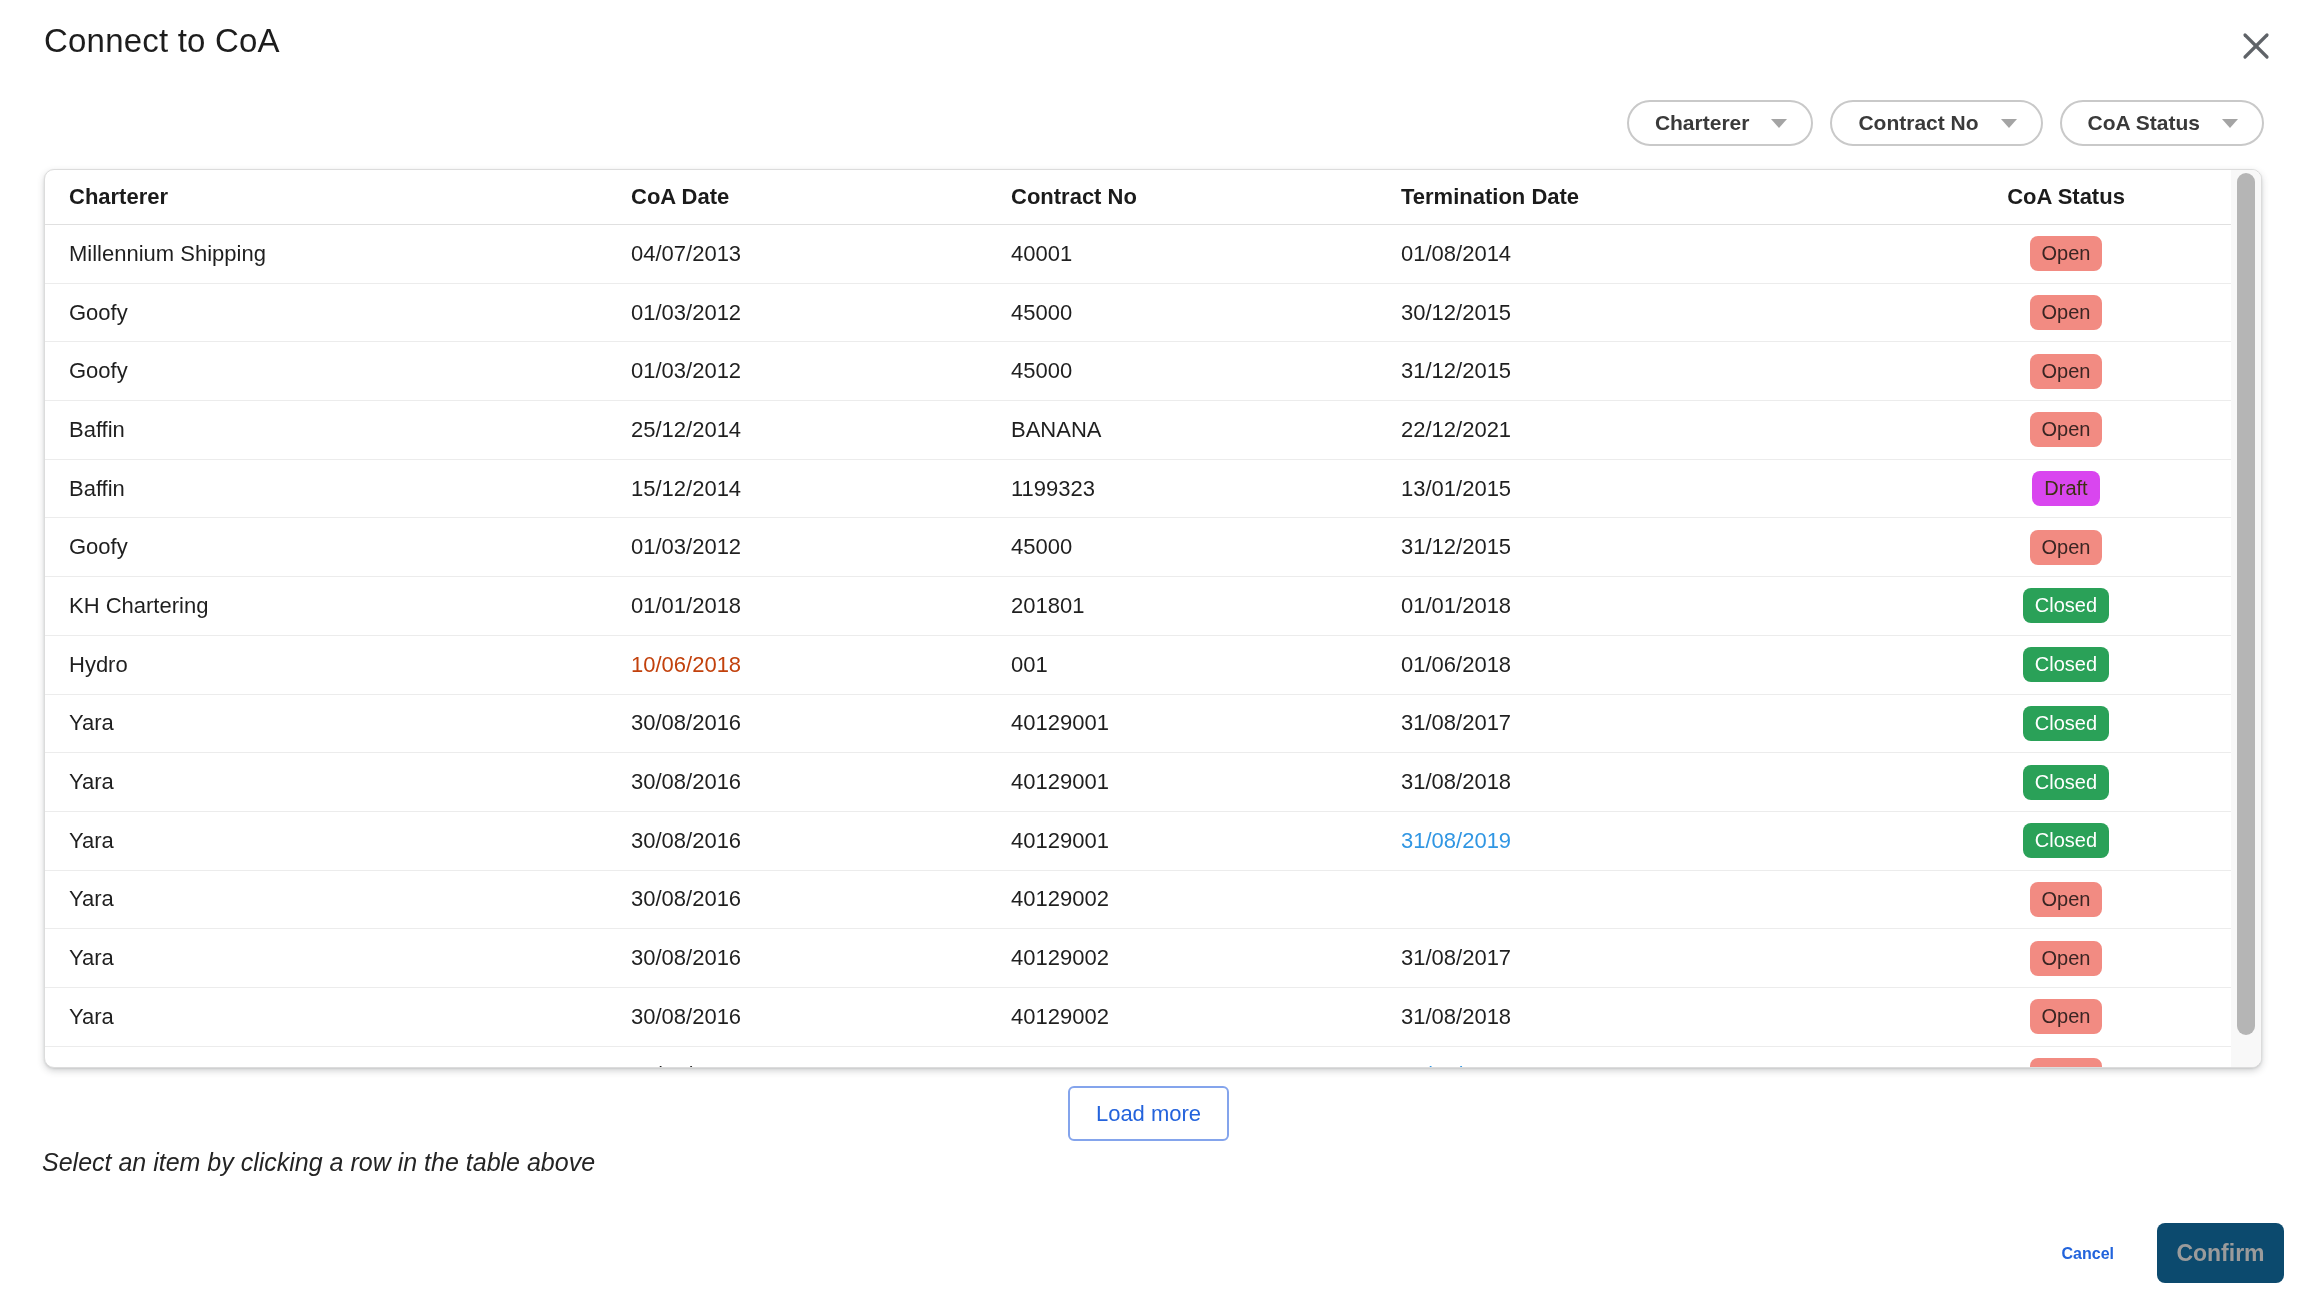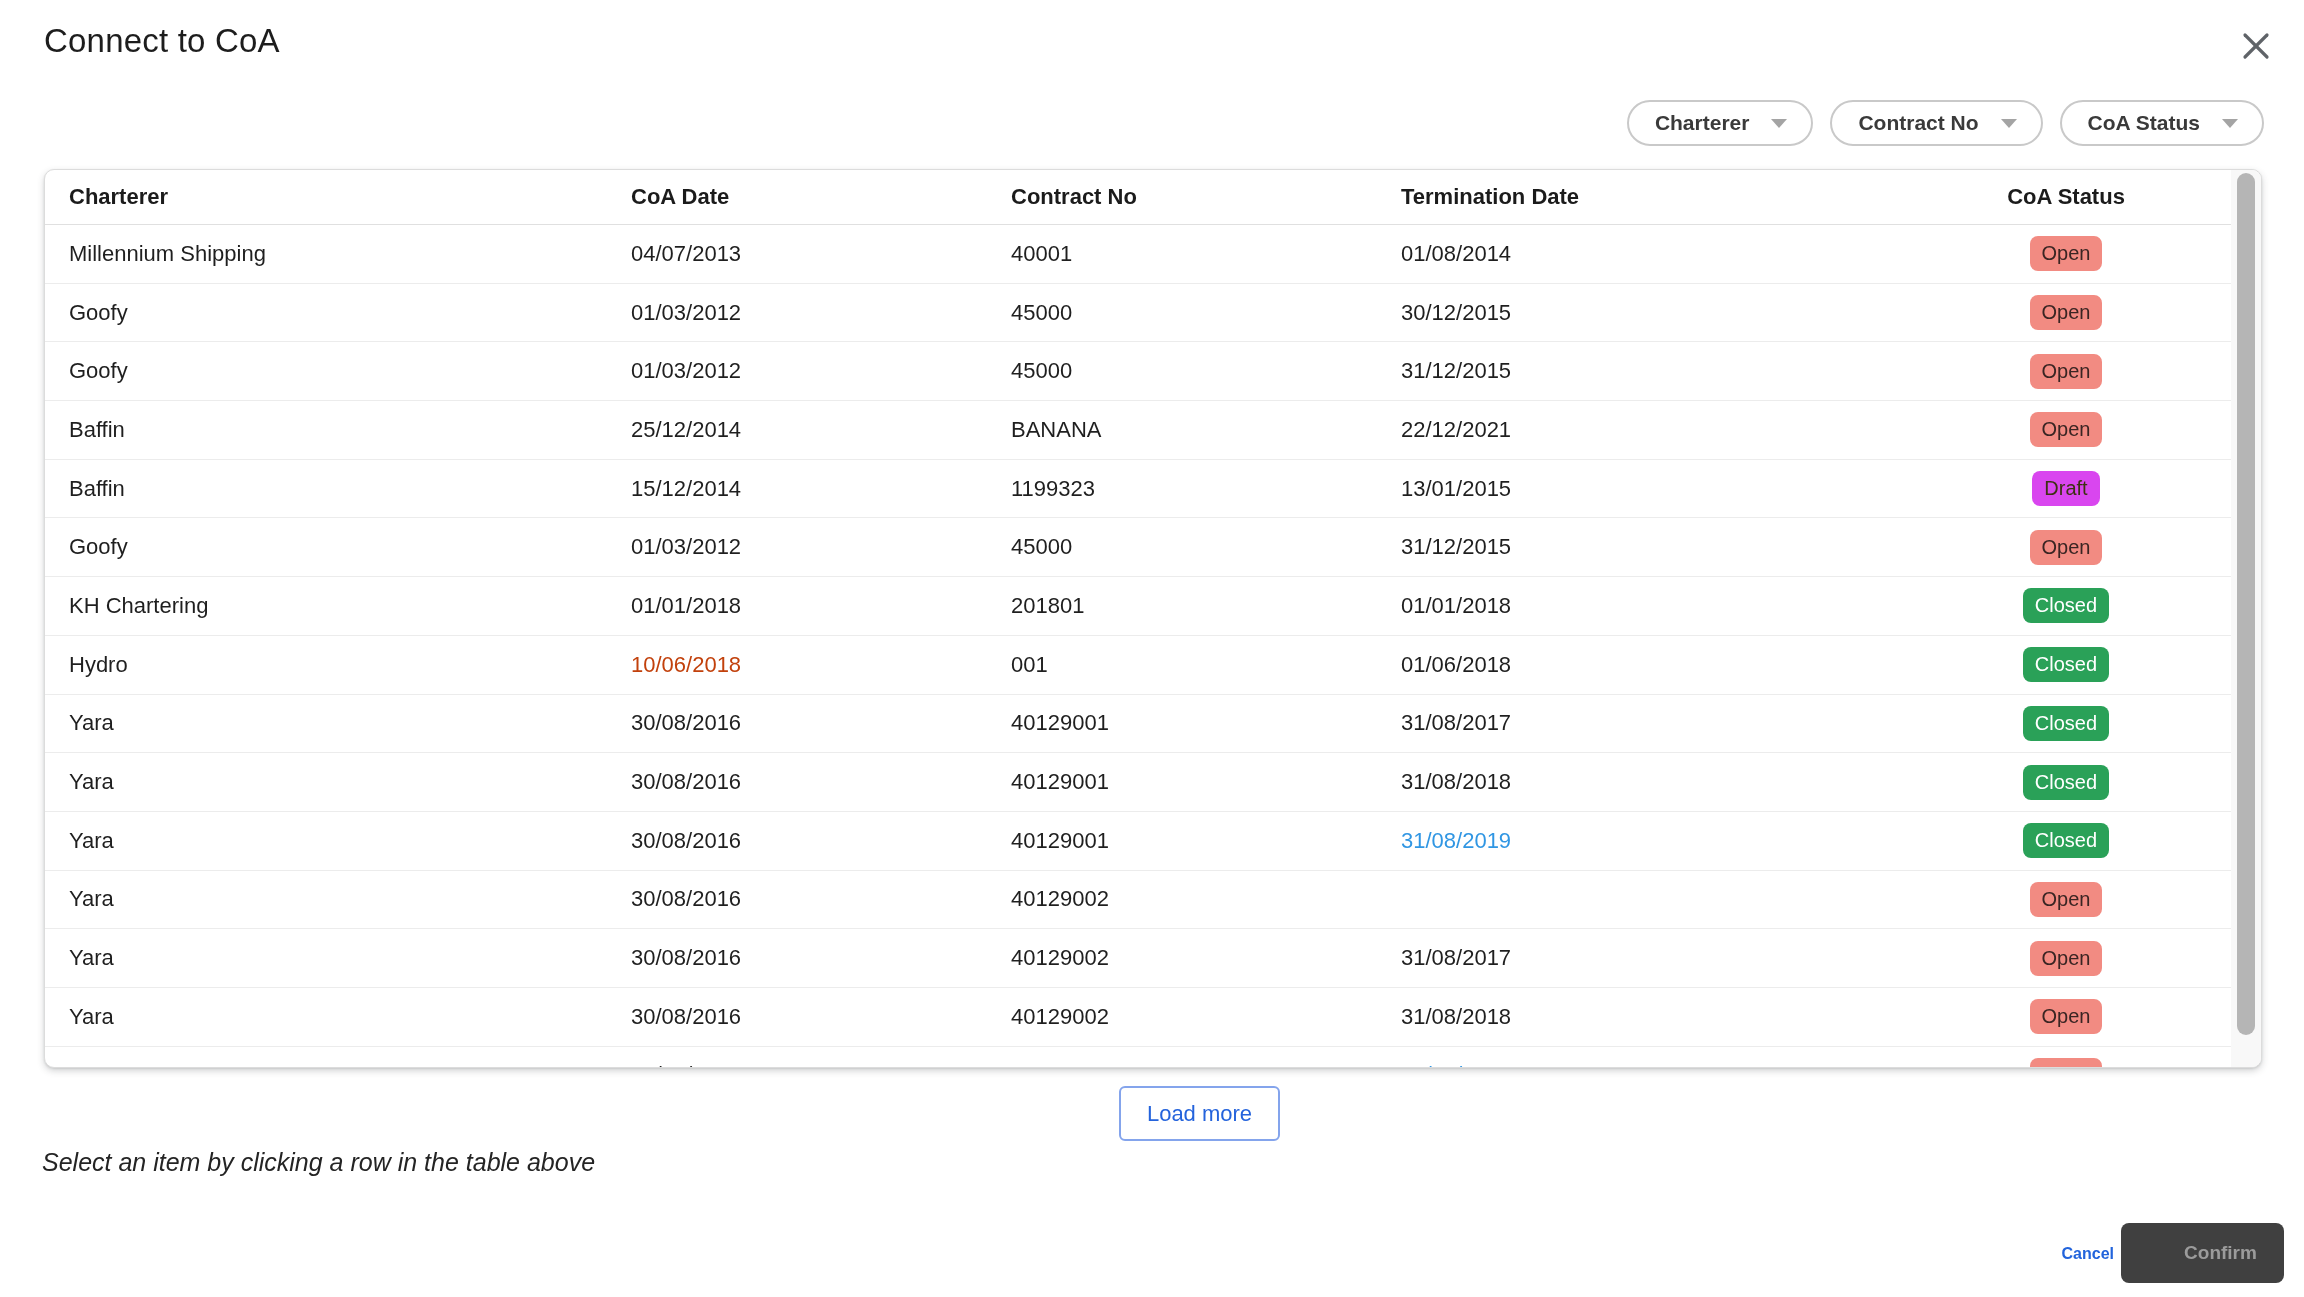--- a/index.html
+++ b/index.html
@@ -45,34 +45,34 @@
     font-size:20px;line-height:1.25;
   }
   .badge.open{background:#f28b82;color:#3a2523;}
   .badge.draft{background:#d946ef;color:#3d3212;}
   .badge.closed{background:#2aa158;color:#ffffff;}
   
   .sb-track{position:absolute;top:0;right:0;width:30px;height:100%;background:#f8f8f8;cursor:pointer;}
   .sb-thumb{position:absolute;top:3px;right:6px;width:18px;height:862px;border-radius:9px;background:#b5b5b5;cursor:grab;}
   
   .load-more{
-    position:absolute;top:1086px;left:1119px;width:161px;height:55px;box-sizing:border-box;
+    position:absolute;top:1086px;left:1068px;width:161px;height:55px;box-sizing:border-box;
     background:#fff;border:2px solid #84a4ec;border-radius:6px;
     display:flex;align-items:center;justify-content:center;
     color:#2463dc;font-size:22px;font-weight:400;cursor:pointer;
   }
   .note{position:absolute;left:42px;top:1148px;font-style:italic;font-size:25px;color:#242424;}
   .cancel-btn{
     position:absolute;top:1229px;right:182px;height:50px;display:flex;align-items:center;
     color:#2264dc;font-size:16px;font-weight:600;cursor:pointer;padding:0 8px;
   }
   .confirm-btn{
     position:absolute;top:1223px;right:20px;width:127px;height:60px;
-    background:#404040;border-radius:8px;display:flex;align-items:center;justify-content:center;
-    color:#9b9b9b;font-size:19px;font-weight:600;cursor:default;padding-left:36px;
+    background:#0c4a6e;border-radius:8px;display:flex;align-items:center;justify-content:center;
+    color:#9b9b9b;font-size:23px;font-weight:600;cursor:default;
   }
 </style>
 </head>
 <body>
 
 <div>
 
   <div class="dialog-title">Connect to CoA</div>
 
   <div class="close-btn">

